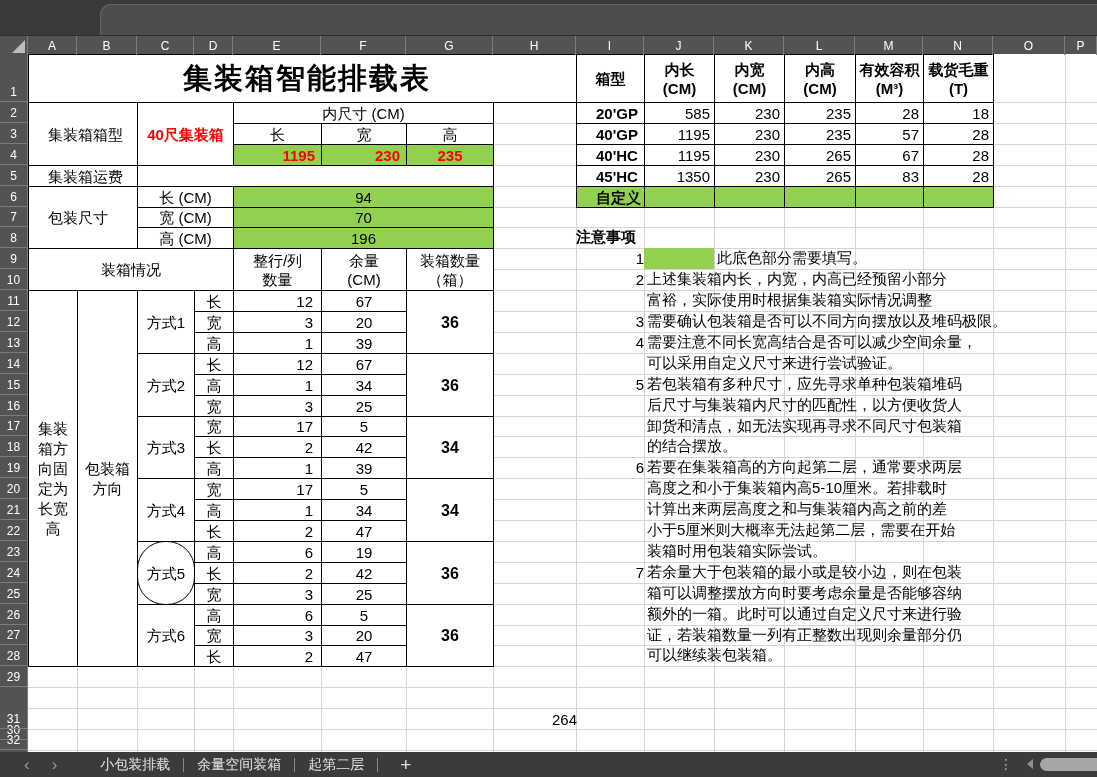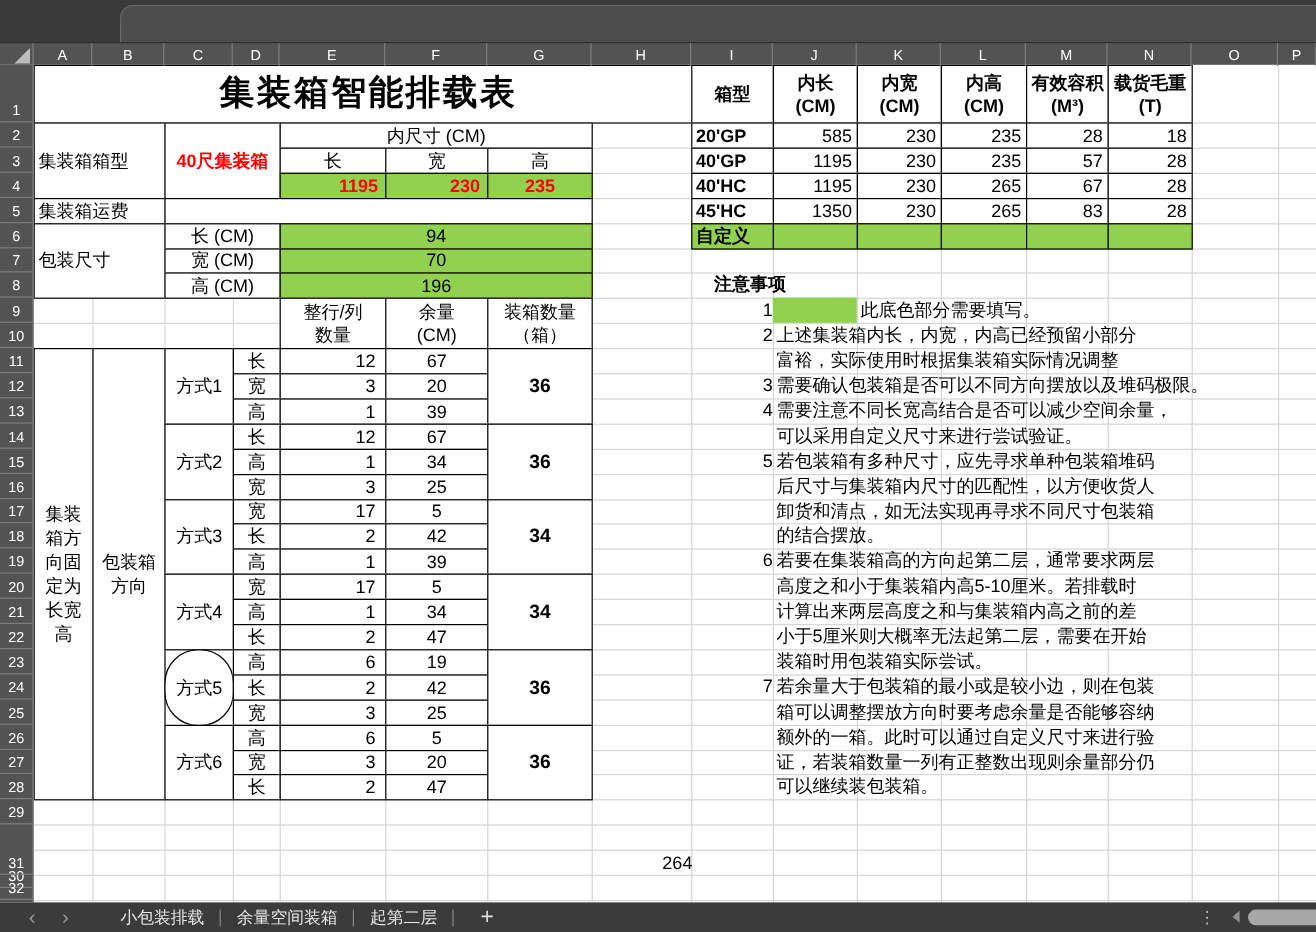--- a/index.html
+++ b/index.html
@@ -17,21 +17,21 @@
   .tri{position:absolute;right:2px;bottom:2px;width:0;height:0;border-left:13px solid transparent;border-bottom:13px solid #bdbdbd;}
   .rowhdrs{position:absolute;left:0;top:54px;width:28px;height:698px;background:#535353;border-right:1px solid #7c7c7c;box-sizing:border-box;}
   .rowhdr{position:absolute;left:0;width:27px;display:flex;align-items:flex-end;justify-content:center;
     color:#fff;font-size:12px;padding-bottom:2px;border-bottom:1px solid #7c7c7c;box-sizing:border-box;}
   
   .grid{position:absolute;left:0;top:0;width:1097px;height:752px;}
   .vline{position:absolute;width:1px;background:#d5d5d5;}
   .hline{position:absolute;height:1px;background:#d5d5d5;}
   .cell{position:absolute;background:#fff;border:1px solid #000;box-sizing:border-box;
     display:flex;align-items:center;justify-content:center;font-size:15px;overflow:hidden;line-height:19px;}
-  .l{justify-content:flex-start;padding-left:3px;}
+  .l{justify-content:flex-start;padding-left:19px;}
   .r{justify-content:flex-end;padding-right:6px;}
   .pr8{padding-right:8px;}
   .pre{white-space:pre-line;text-align:center;}
   .greenbg{background:#92d050;}
   .red{color:#ff0000;}
   .bold{font-weight:bold;}
   .title{font-size:29px;font-weight:bold;letter-spacing:2px;}
   .wrapA{white-space:normal;padding:0 7px;text-align:center;line-height:20px;}
   .wrapB{white-space:normal;padding:0 4px;text-align:center;line-height:20px;}
   .plain{position:absolute;display:flex;align-items:center;font-size:15px;white-space:nowrap;}
@@ -125,20 +125,21 @@
     <div class="cell red bold greenbg" style="left: 406px; top: 144px; width: 88px; height: 22px;">235</div>
     <div class="cell l" style="left: 28px; top: 165px; width: 110px; height: 22px;">集装箱运费</div>
     <div class="cell" style="left: 137px; top: 165px; width: 357px; height: 22px;"></div>
     <div class="cell l" style="left: 28px; top: 186px; width: 110px; height: 63px;">包装尺寸</div>
     <div class="cell" style="left: 137px; top: 186px; width: 97px; height: 22px;">长 (CM)</div>
     <div class="cell greenbg" style="left: 233px; top: 186px; width: 261px; height: 22px;">94</div>
     <div class="cell" style="left: 137px; top: 207px; width: 97px; height: 21px;">宽 (CM)</div>
     <div class="cell greenbg" style="left: 233px; top: 207px; width: 261px; height: 21px;">70</div>
     <div class="cell" style="left: 137px; top: 227px; width: 97px; height: 22px;">高 (CM)</div>
     <div class="cell greenbg" style="left: 233px; top: 227px; width: 261px; height: 22px;">196</div>
+    <div class="cell" style="left: 28px; top: 248px; width: 206px; height: 43px;">装箱情况</div>
     <div class="cell pre" style="left: 233px; top: 248px; width: 89px; height: 43px;">整行/列
 数量</div>
     <div class="cell pre" style="left: 321px; top: 248px; width: 86px; height: 43px;">余量
 (CM)</div>
     <div class="cell pre" style="left: 406px; top: 248px; width: 88px; height: 43px;">装箱数量
 （箱）</div>
     <div class="cell wrapA" style="left: 28px; top: 290px; width: 50px; height: 377px;">集装箱方向固定为长宽高</div>
     <div class="cell wrapB" style="left: 77px; top: 290px; width: 61px; height: 377px;">包装箱方向</div>
 
     <div class="plain r" style="padding-right: 6px; left: 493px; top: 708px; width: 84px; height: 22px;">264</div>
@@ -242,21 +243,21 @@
       <div class="cell r" style="left: 714px; top: 165px; width: 71px; height: 22px; padding-right: 4px;">230</div>
       <div class="cell r" style="left: 784px; top: 165px; width: 72px; height: 22px; padding-right: 4px;">265</div>
       <div class="cell r" style="left: 855px; top: 165px; width: 69px; height: 22px; padding-right: 4px;">83</div>
       <div class="cell r" style="left: 923px; top: 165px; width: 71px; height: 22px; padding-right: 4px;">28</div>
       <div class="cell l bold greenbg" style="left: 576px; top: 186px; width: 69px; height: 22px;">自定义</div>
       <div class="cell r greenbg" style="left: 644px; top: 186px; width: 71px; height: 22px; padding-right: 4px;"></div>
       <div class="cell r greenbg" style="left: 714px; top: 186px; width: 71px; height: 22px; padding-right: 4px;"></div>
       <div class="cell r greenbg" style="left: 784px; top: 186px; width: 72px; height: 22px; padding-right: 4px;"></div>
       <div class="cell r greenbg" style="left: 855px; top: 186px; width: 69px; height: 22px; padding-right: 4px;"></div>
       <div class="cell r greenbg" style="left: 923px; top: 186px; width: 71px; height: 22px; padding-right: 4px;"></div>
-      <div class="plain bold" style="left: 576px; top: 227px; width: 68px; height: 21px; margin-left: 19px;">注意事项</div>
+      <div class="plain bold" style="left: 576px; top: 227px; width: 68px; height: 21px;">注意事项</div>
       <div class="plain r" style="left: 576px; top: 248px; width: 68px; height: 21px;">1</div>
       <div class="swatch" style="left: 644px; top: 248px; width: 70px; height: 21px;"></div>
       <div class="plain" style="left: 717px; top: 248px; height: 21px;">此底色部分需要填写。</div>
       <div class="plain r" style="left: 576px; top: 269px; width: 68px; height: 21px;">2</div>
       <div class="plain" style="left: 647px; top: 269px; height: 21px;">上述集装箱内长，内宽，内高已经预留小部分</div>
       <div class="plain" style="left: 647px; top: 290px; height: 21px;">富裕，实际使用时根据集装箱实际情况调整</div>
       <div class="plain r" style="left: 576px; top: 311px; width: 68px; height: 21px;">3</div>
       <div class="plain" style="left: 647px; top: 311px; height: 21px;">需要确认包装箱是否可以不同方向摆放以及堆码极限。</div>
       <div class="plain r" style="left: 576px; top: 332px; width: 68px; height: 21px;">4</div>
       <div class="plain" style="left: 647px; top: 332px; height: 21px;">需要注意不同长宽高结合是否可以减少空间余量，</div>

